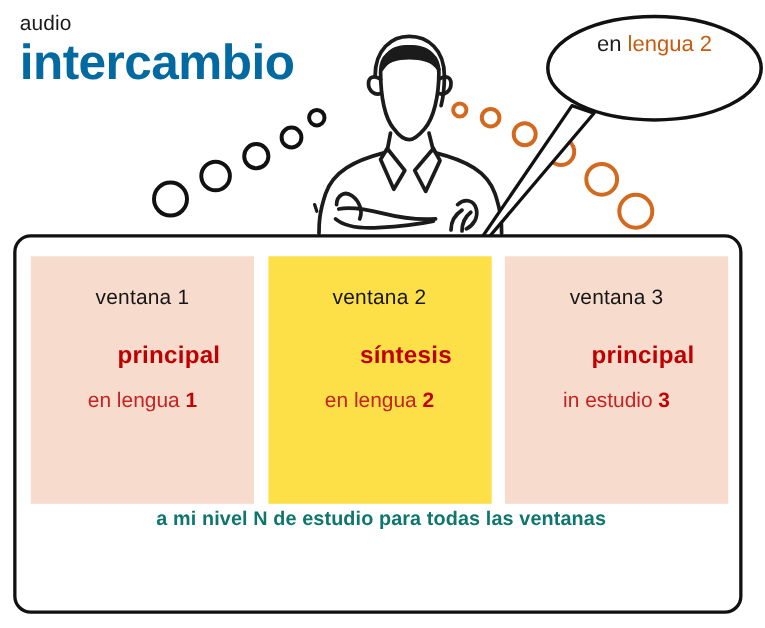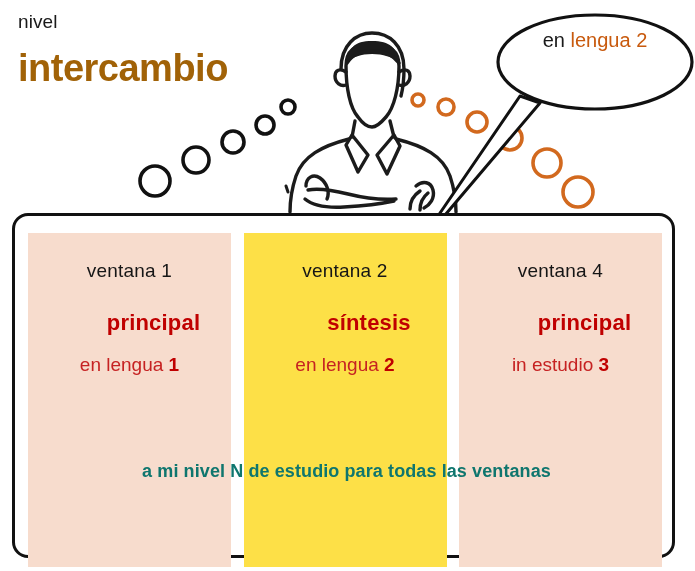--- a/index.html
+++ b/index.html
@@ -23,25 +23,25 @@
     top: 12px;
     width: 320px;
   }
   #modo-label {
     font-size: 19px;
     color: #1a1a1a;
     line-height: 1.1;
     letter-spacing: 0.1px;
   }
   #intercambio-title {
-    font-size: 38px;
+    font-size: 45px;
     font-weight: bold;
-    color: #a16207;
+    color: #0369a1;
     line-height: 1.05;
-    margin-top: 16px;
+    margin-top: 0;
     letter-spacing: -0.5px;
   }
 
   
   #illustration {
     position: absolute;
     left: 0;
     top: 0;
     width: 695px;
     height: 571px;
@@ -78,21 +78,21 @@
     position: absolute;
     left: 13px;
     top: 17px;
     width: 634px;
     height: 315px;
     display: flex;
     justify-content: space-between;
   }
   .column {
     width: 203px;
-    height: 334px;
+    height: 225px;
     box-sizing: border-box;
     padding-top: 27px;
     text-align: center;
   }
   .col-peach { background: #F7DCCD; }
   .col-cyan  { background: #fde047; }
 
   .col-window {
     font-size: 19px;
     color: #161616;
@@ -123,21 +123,21 @@
     font-size: 18px;
     font-weight: bold;
     color: #0f766e;
     letter-spacing: 0.1px;
   }
 </style>
 </head>
 <body>
 
 <div id="heading">
-  <div id="modo-label">nivel</div>
+  <div id="modo-label">audio</div>
   <div id="intercambio-title">intercambio</div>
 </div>
 
 <svg id="illustration" viewBox="0 0 695 571" width="695" height="571" xmlns="http://www.w3.org/2000/svg">
 
   <g fill="none" stroke="#1b1b1b" stroke-width="3.4" stroke-linecap="round" stroke-linejoin="round">
 
     <path d="M341 69 C341 45, 356 33, 372 33 C389 33, 404 45, 404 69
              C404 80, 403 88, 401 96"></path>
 
@@ -209,21 +209,21 @@
       <div class="col-lang"><span>en lengua </span><b>1</b></div>
     </div>
 
     <div class="column col-cyan">
       <div class="col-window">ventana 2</div>
       <div class="col-kind">síntesis</div>
       <div class="col-lang"><span>en lengua </span><b>2</b></div>
     </div>
 
     <div class="column col-peach">
-      <div class="col-window">ventana 4</div>
+      <div class="col-window">ventana 3</div>
       <div class="col-kind">principal</div>
       <div class="col-lang"><span>in estudio </span><b>3</b></div>
     </div>
 
   </div>
 
   <div id="footer-note">a mi nivel N de estudio para todas las ventanas</div>
 </div>
 
 </body></html>

